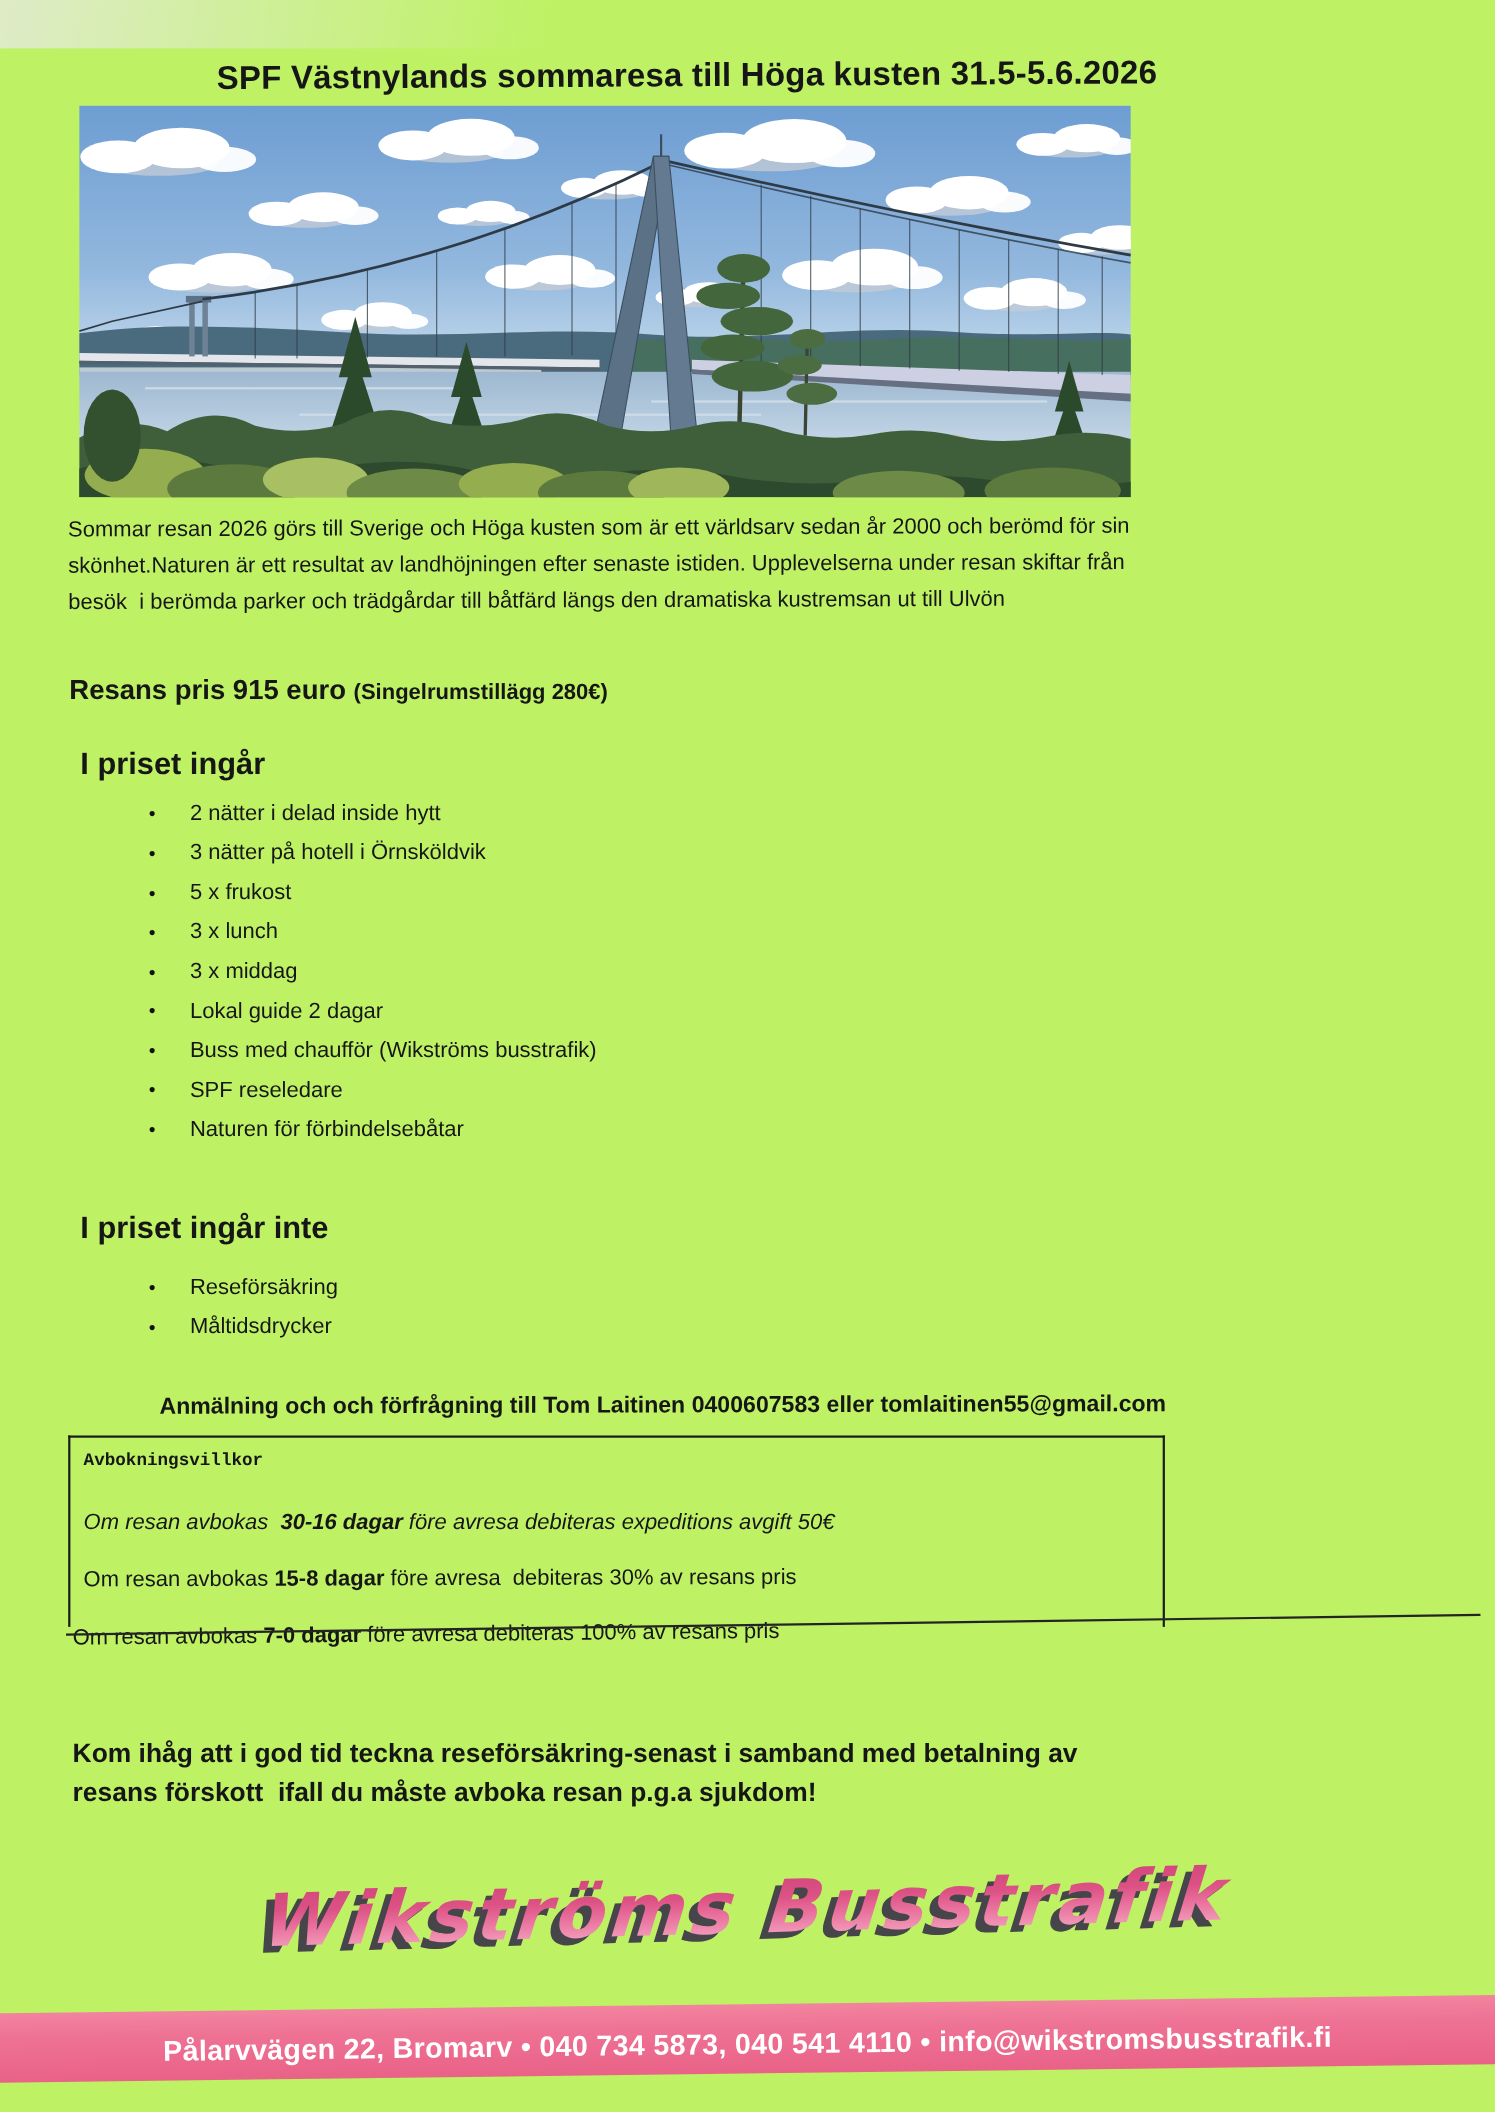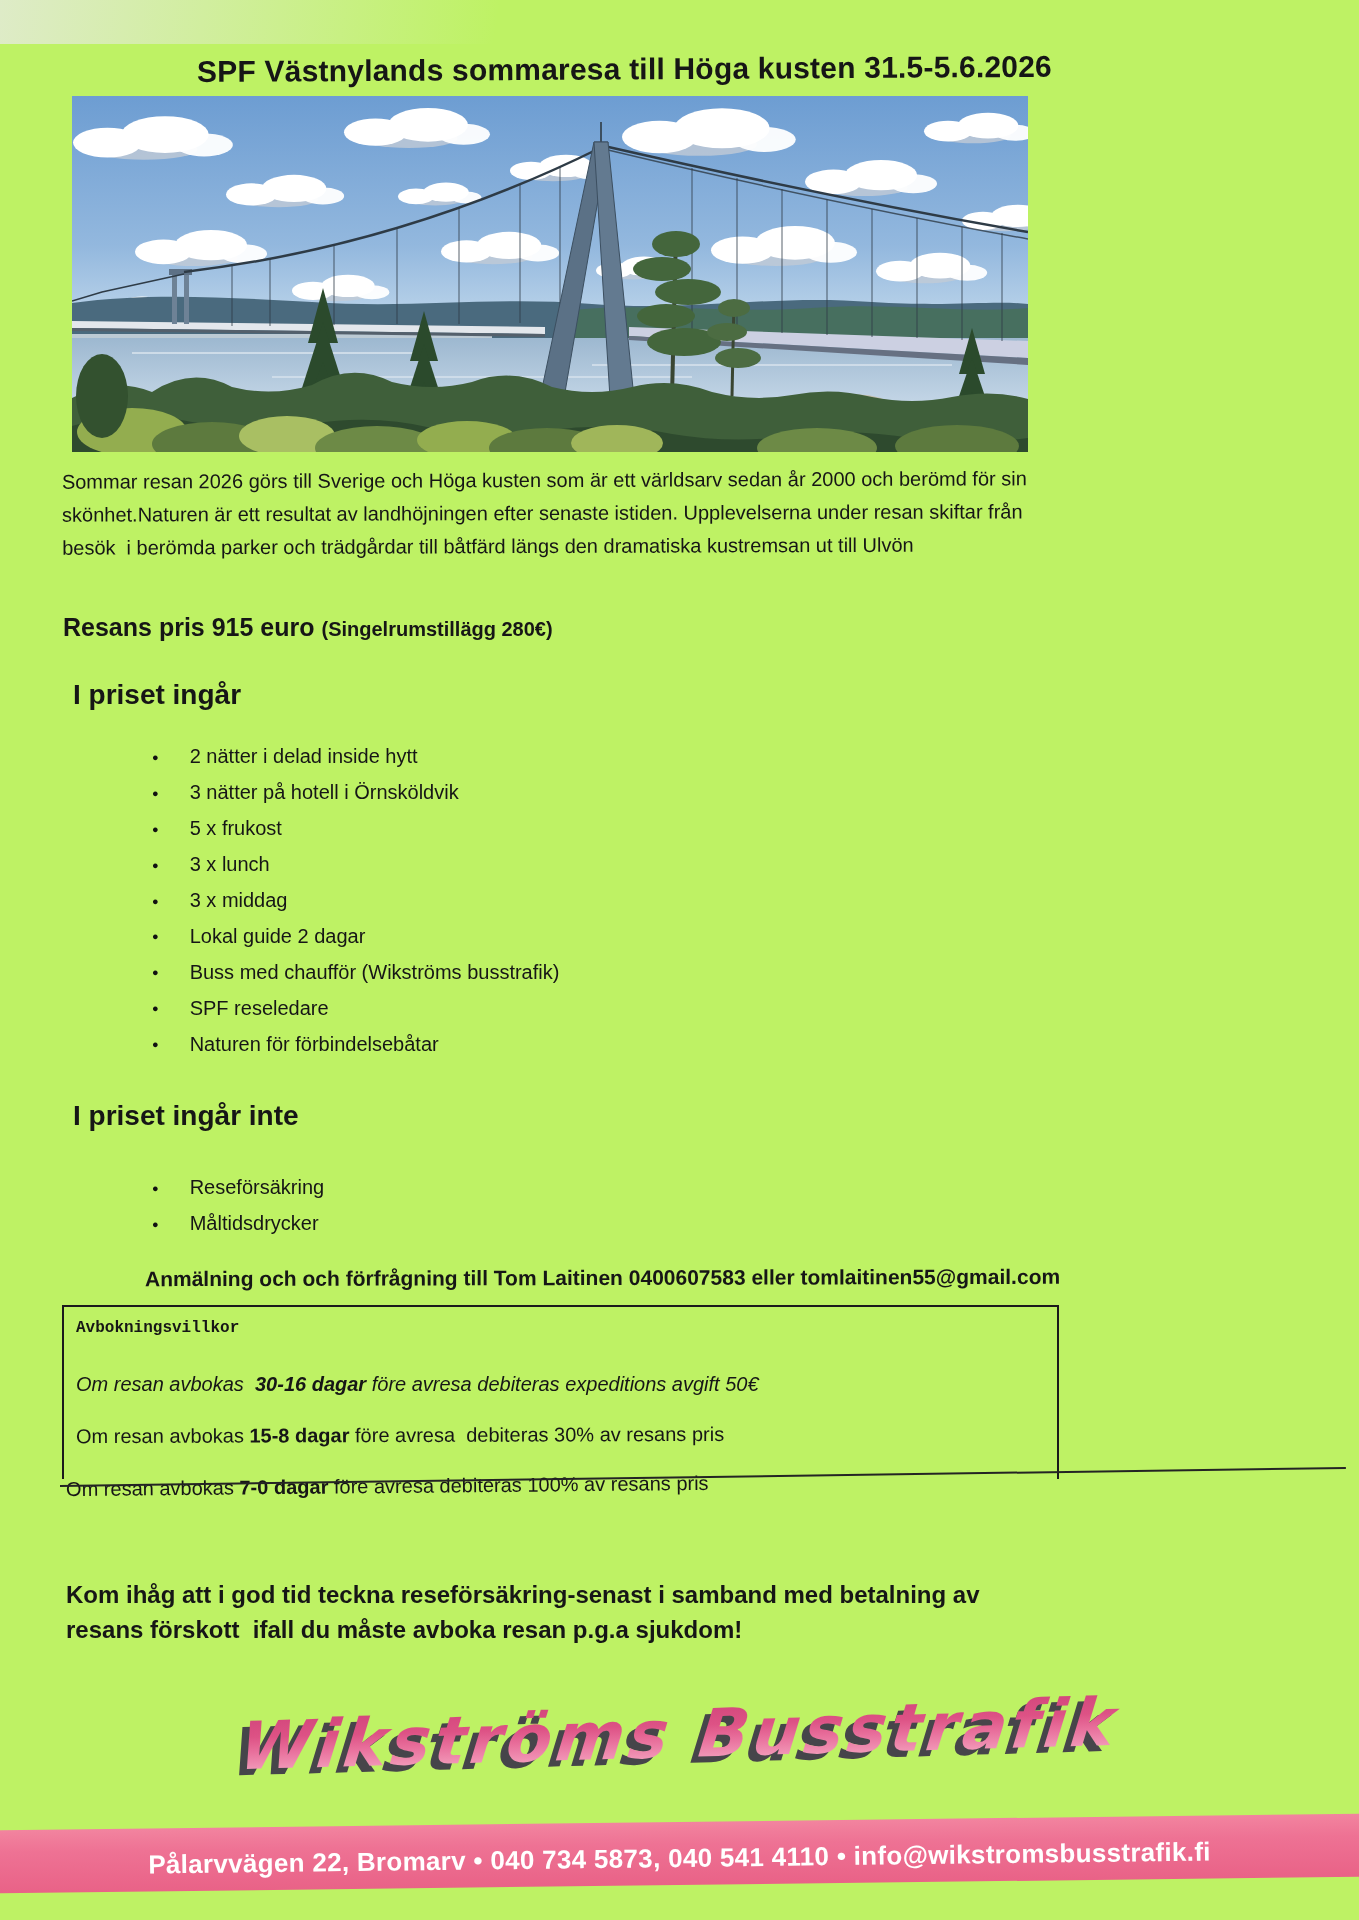--- a/index.html
+++ b/index.html
@@ -29,21 +29,21 @@
     font-size:20px;line-height:33px;white-space:pre-wrap;
     transform:rotate(-.2deg);
   }
   
   .price-line{position:absolute;left:63px;top:613px;font-size:25px;font-weight:bold;}
   .price-note{font-size:20px;font-weight:bold;margin-top:32px;}
   .section-heading{position:absolute;left:73px;font-size:28px;font-weight:bold;}
   .h-included{top:679px;}
   .h-not-included{top:1100px;}
   
-  ul.bullets{position:absolute;left:135px;margin:17px;padding:0;list-style:none;}
+  ul.bullets{position:absolute;left:135px;margin:0;padding:0;list-style:none;}
   ul.bullets li{height:35.9px;display:flex;align-items:center;font-size:20px;}
   ul.bullets li::before{content:"●";font-size:11px;margin-right:31px;color:#111;}
   .list-included{top:722px;}
   .list-not-included{top:1153px;}
   
   .contact{position:absolute;left:145px;top:1266px;font-size:21px;font-weight:bold;
     transform:rotate(-.15deg);}
   
   .cbox{
     position:absolute;left:62px;top:1305px;width:993px;height:172px;

